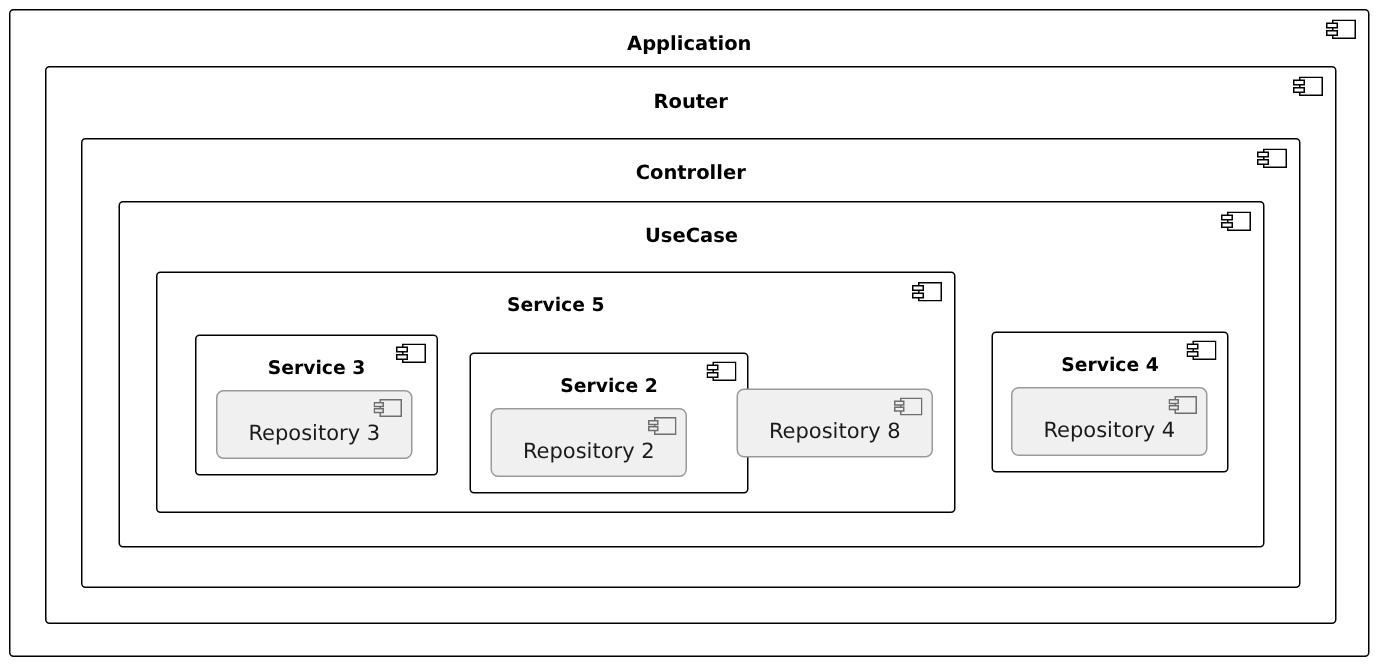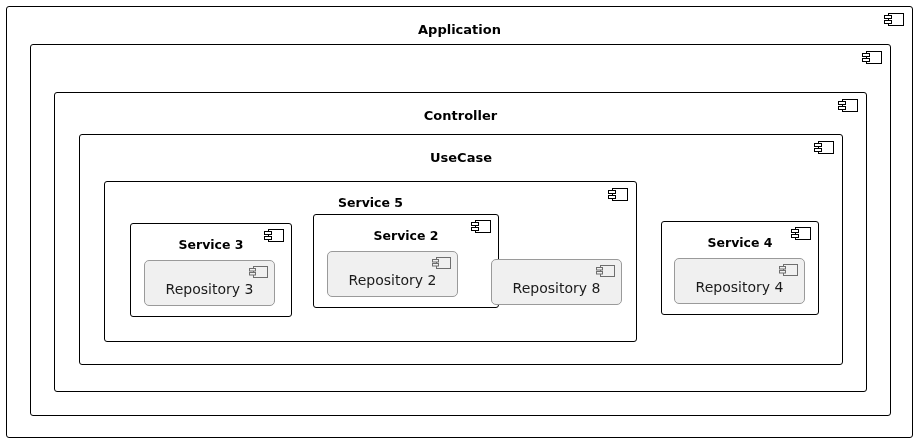--- a/index.html
+++ b/index.html
@@ -87,20 +87,21 @@
 
   <div class="node pkg" style="left:6px; top:6px; width:907px; height:432px;padding-left:48px;">
     <div class="pkg-title fs-13" style="top:15px;">Application</div>
     <svg class="comp-icon big" style="right:8px; top:6px;" viewBox="0 0 20 13">
       <rect x="4.5" y="0.5" width="15" height="12" fill="#ffffff" stroke="#000000" stroke-width="1"></rect>
       <rect x="0.5" y="2.5" width="7" height="3" fill="#ffffff" stroke="#000000" stroke-width="1"></rect>
       <rect x="0.5" y="7.5" width="7" height="3" fill="#ffffff" stroke="#000000" stroke-width="1"></rect>
     </svg>
 
     <div class="node pkg" style="left:23px; top:37px; width:861px; height:372px;">
+      <div class="pkg-title fs-13" style="top:16px;">Router</div>
       <svg class="comp-icon big" style="right:8px; top:6px;" viewBox="0 0 20 13">
         <rect x="4.5" y="0.5" width="15" height="12" fill="#ffffff" stroke="#000000" stroke-width="1"></rect>
         <rect x="0.5" y="2.5" width="7" height="3" fill="#ffffff" stroke="#000000" stroke-width="1"></rect>
         <rect x="0.5" y="7.5" width="7" height="3" fill="#ffffff" stroke="#000000" stroke-width="1"></rect>
       </svg>
 
       <div class="node pkg" style="left:23px; top:47px; width:813px; height:300px;">
         <div class="pkg-title fs-13" style="top:15px;">Controller</div>
         <svg class="comp-icon big" style="right:8px; top:6px;" viewBox="0 0 20 13">
           <rect x="4.5" y="0.5" width="15" height="12" fill="#ffffff" stroke="#000000" stroke-width="1"></rect>
@@ -135,21 +136,21 @@
               <div class="node leaf" style="left:13px; top:36px; width:131px; height:46px;">
                 <svg class="comp-icon small" style="right:6px; top:5px;" viewBox="0 0 19 12">
                   <rect x="4.5" y="0.5" width="14" height="11" fill="#f0f0f0" stroke="#6e6e6e" stroke-width="1"></rect>
                   <rect x="0.5" y="2.5" width="6" height="2.5" fill="#f0f0f0" stroke="#6e6e6e" stroke-width="1"></rect>
                   <rect x="0.5" y="6.5" width="6" height="2.5" fill="#f0f0f0" stroke="#6e6e6e" stroke-width="1"></rect>
                 </svg>
                 <div class="leaf-title">Repository 3</div>
               </div>
             </div>
 
-            <div class="node pkg" style="left:208px; top:32px; width:186px; height:94px;">
+            <div class="node pkg" style="left:208px; top:53px; width:186px; height:94px;">
               <div class="pkg-title fs-125" style="top:13px;">Service 2</div>
               <svg class="comp-icon big" style="right:7px; top:5px;" viewBox="0 0 20 13">
                 <rect x="4.5" y="0.5" width="15" height="12" fill="#ffffff" stroke="#000000" stroke-width="1"></rect>
                 <rect x="0.5" y="2.5" width="7" height="3" fill="#ffffff" stroke="#000000" stroke-width="1"></rect>
                 <rect x="0.5" y="7.5" width="7" height="3" fill="#ffffff" stroke="#000000" stroke-width="1"></rect>
               </svg>
 
               <div class="node leaf" style="left:13px; top:36px; width:131px; height:46px;">
                 <svg class="comp-icon small" style="right:6px; top:5px;" viewBox="0 0 19 12">
                   <rect x="4.5" y="0.5" width="14" height="11" fill="#f0f0f0" stroke="#6e6e6e" stroke-width="1"></rect>

